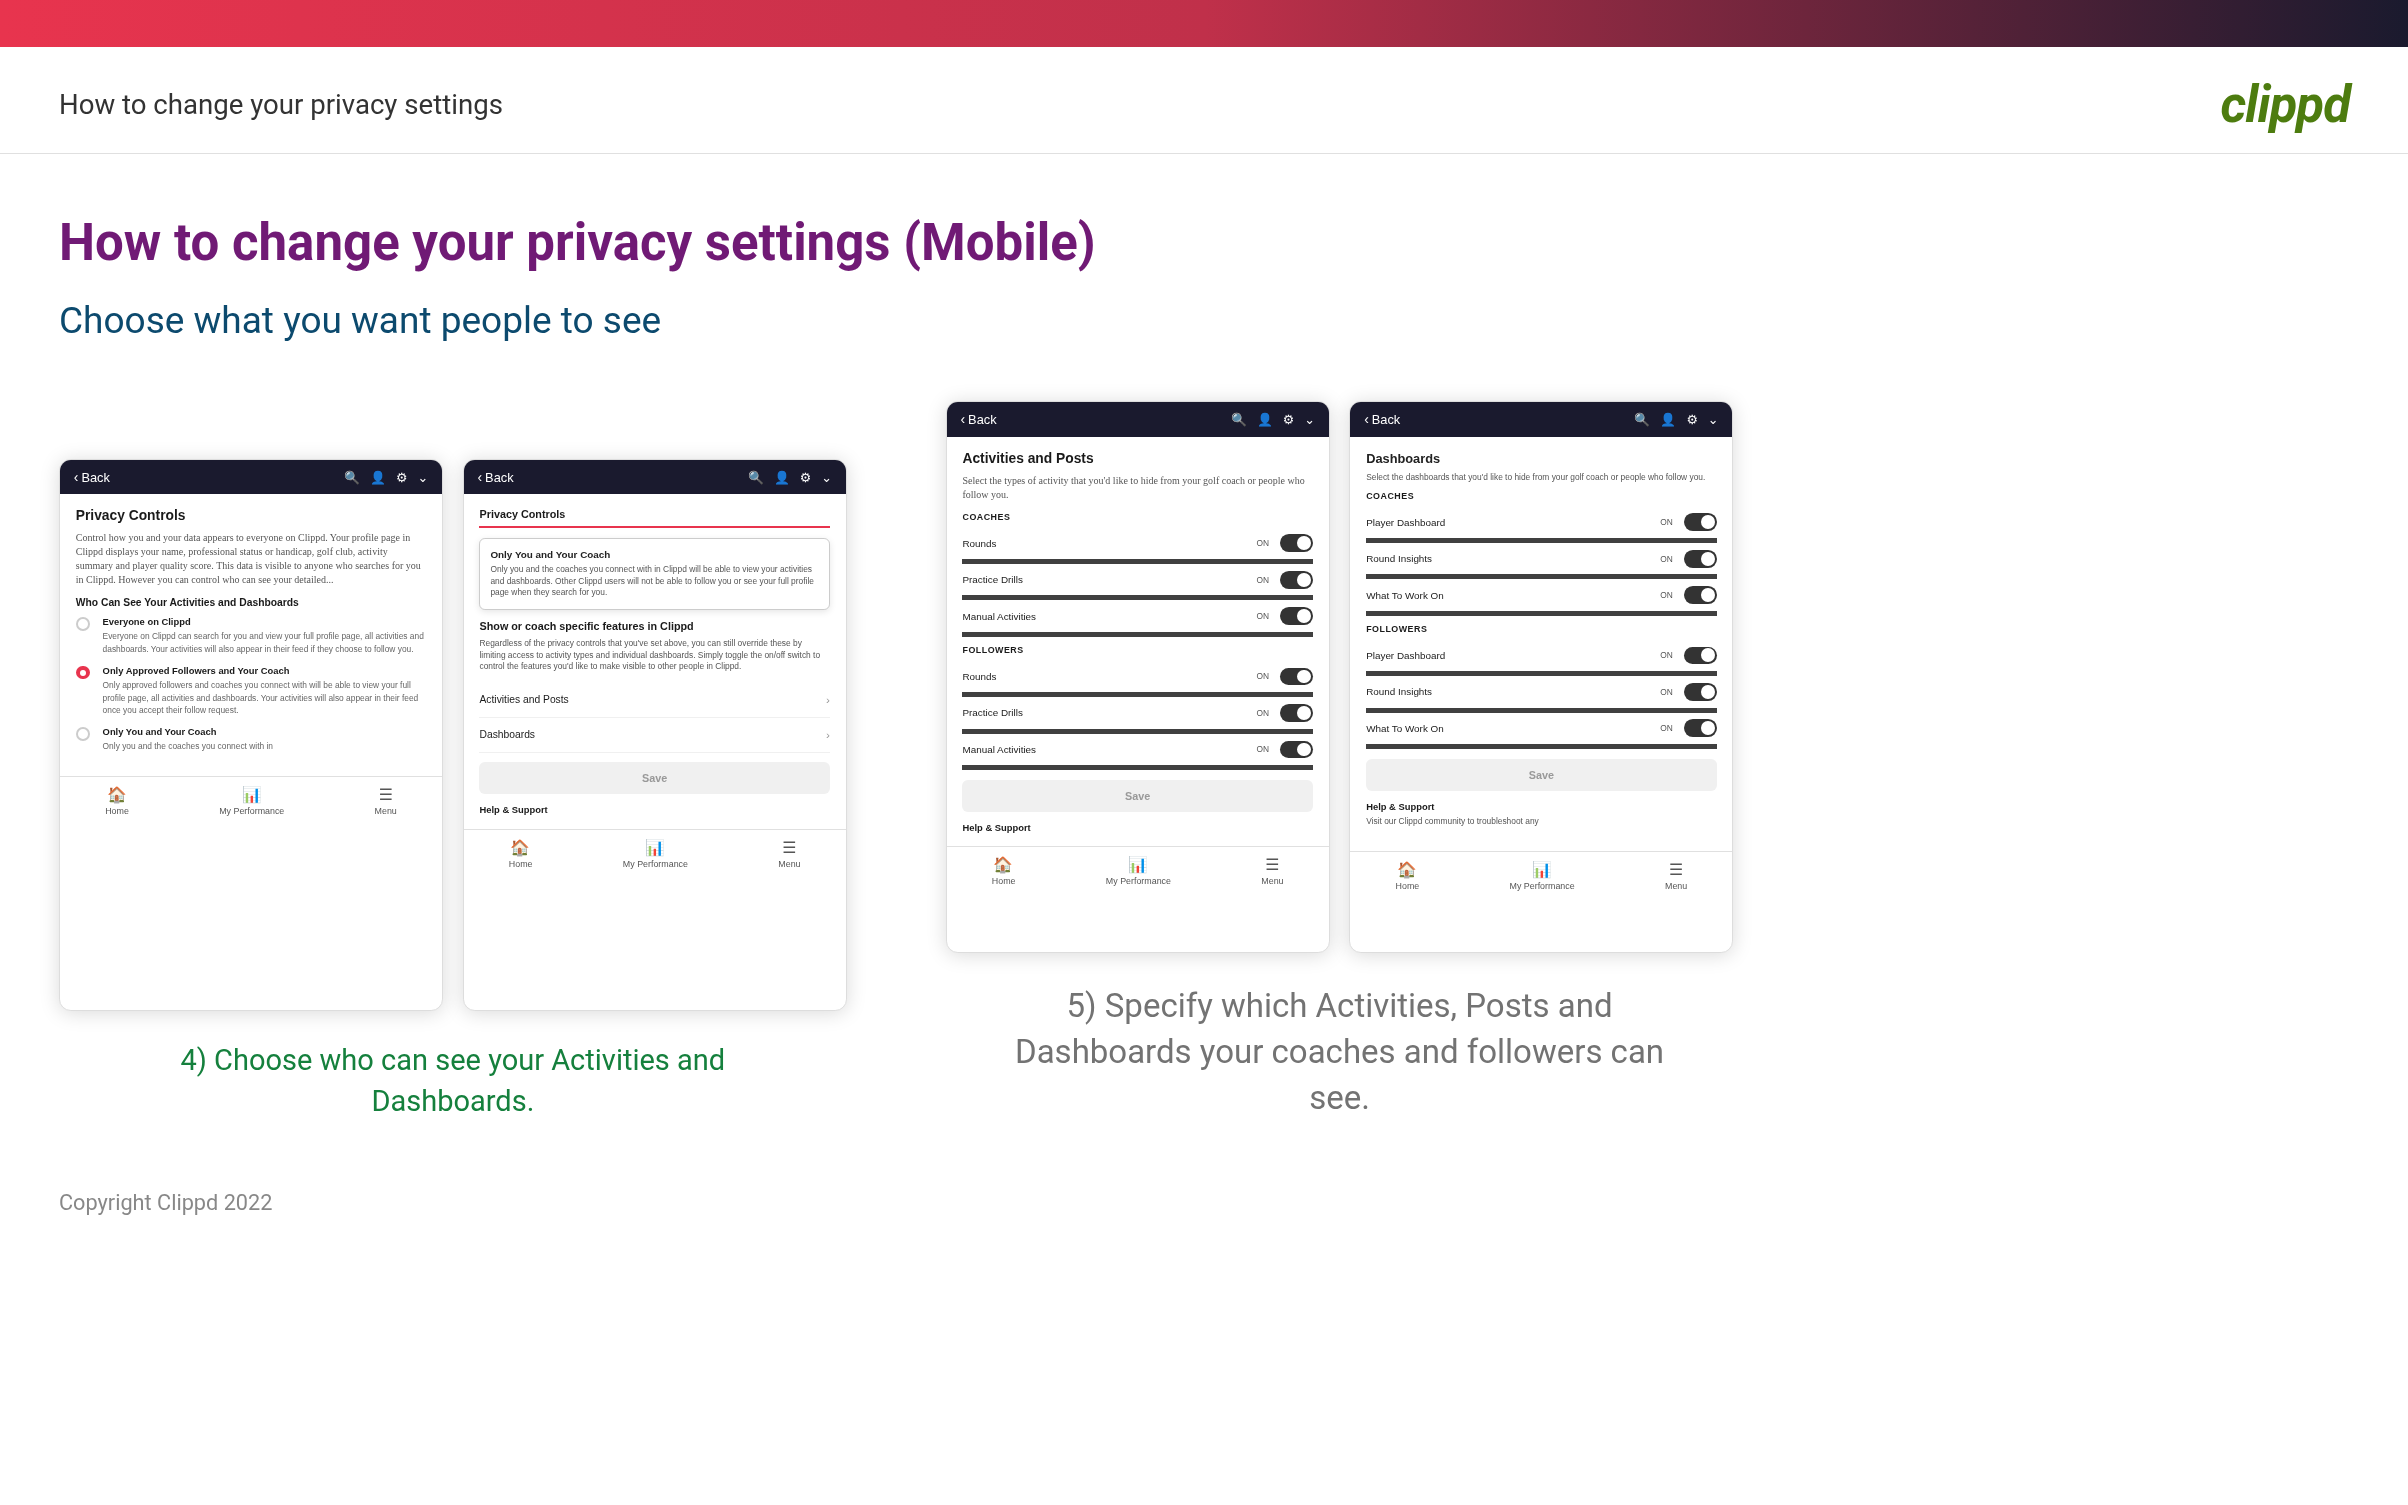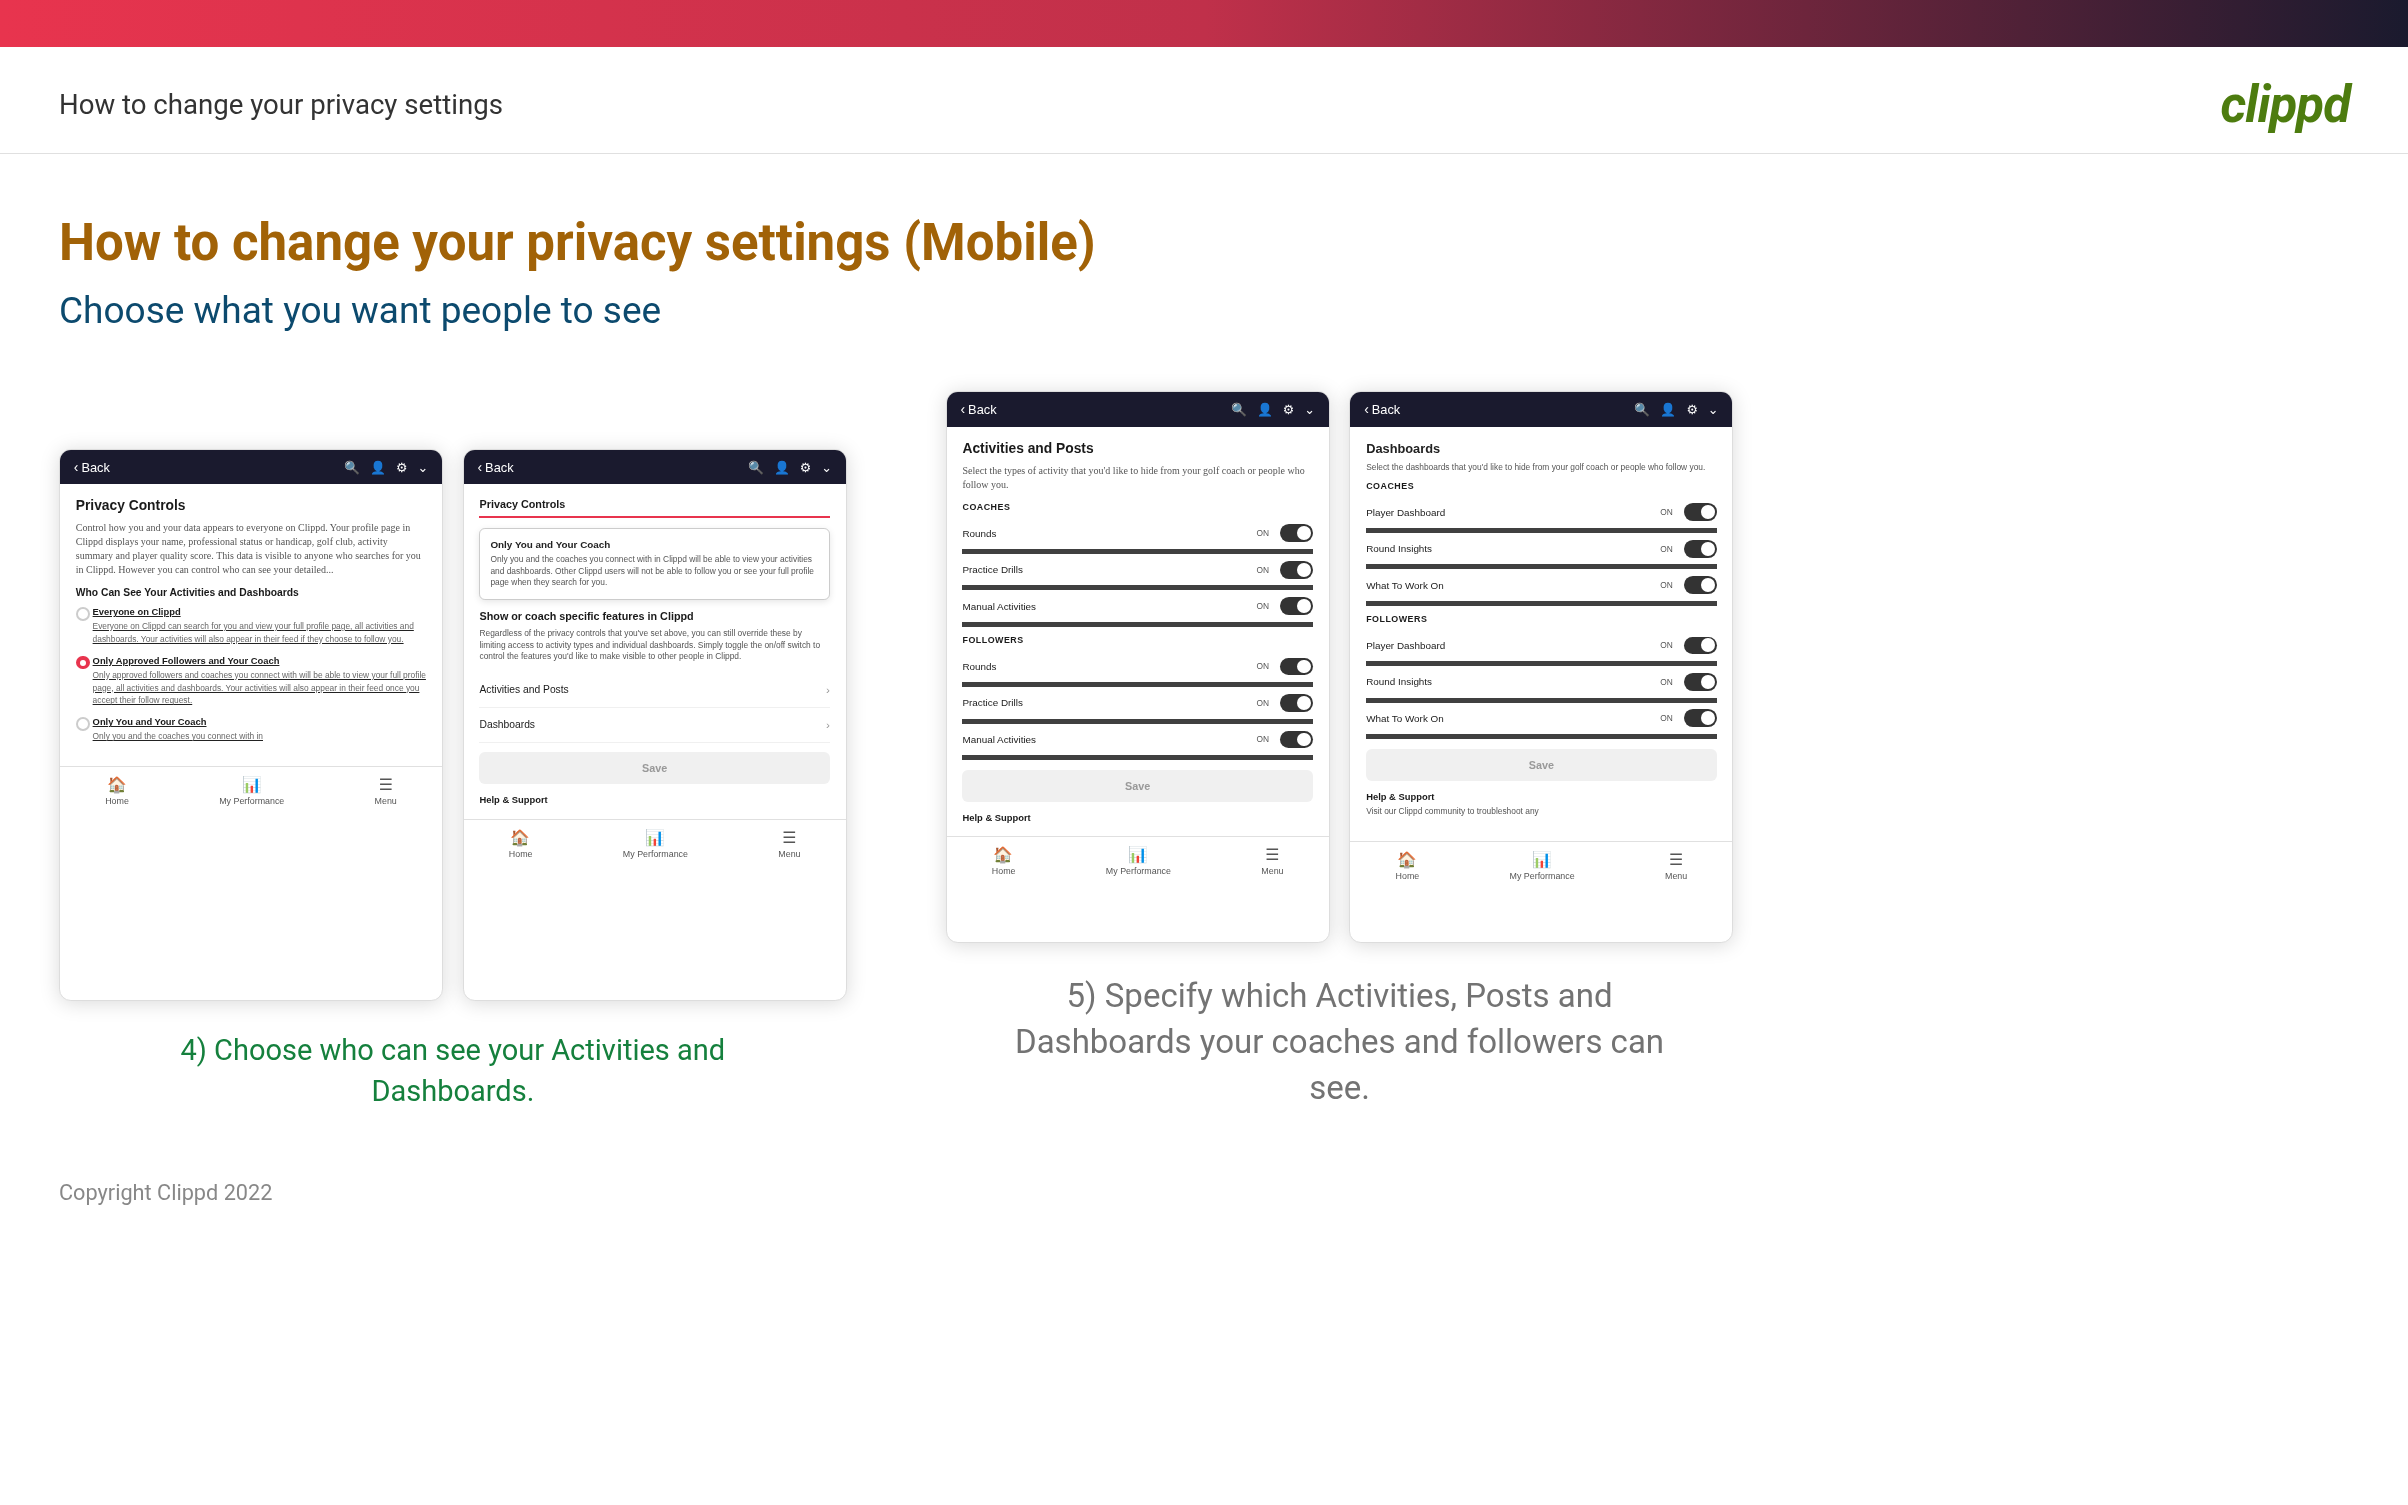--- a/index.html
+++ b/index.html
@@ -39,22 +39,22 @@
       letter-spacing: -1px;
     }
 
     
     .main-content {
       padding: 59px 59px 39px 59px;
     }
     .page-heading {
       font-size: 51px;
       font-weight: 700;
-      color: #a16207;
-      margin-bottom: 17px;
+      color: #701a75;
+      margin-bottom: 27px;
     }
     .page-subheading {
       font-size: 37px;
       color: #0c4a6e;
       font-weight: 400;
       margin-bottom: 59px;
     }
     .phone-mockup {
       width: 384px;
       min-height: 552px;
@@ -112,24 +112,23 @@
       font-family: Liberation Serif, serif;
     }
     .section-heading {
       font-size: 10.3px;
       font-weight: 600;
       color: #1a1a1a;
       margin-bottom: 7.9px;
     }
     .radio-option {
       display: flex;
-      gap: 3px;
+      gap: 13px;
       margin-bottom: 9.9px;
       align-items: flex-start;
-      text-decoration: underline;
     }
     .radio-circle {
       width: 13.8px;
       height: 13.8px;
       border-radius: 50%;
       border: 2px solid #ccc;
       margin-top: 1px;
       flex-shrink: 0;
     }
     .radio-circle.selected {

